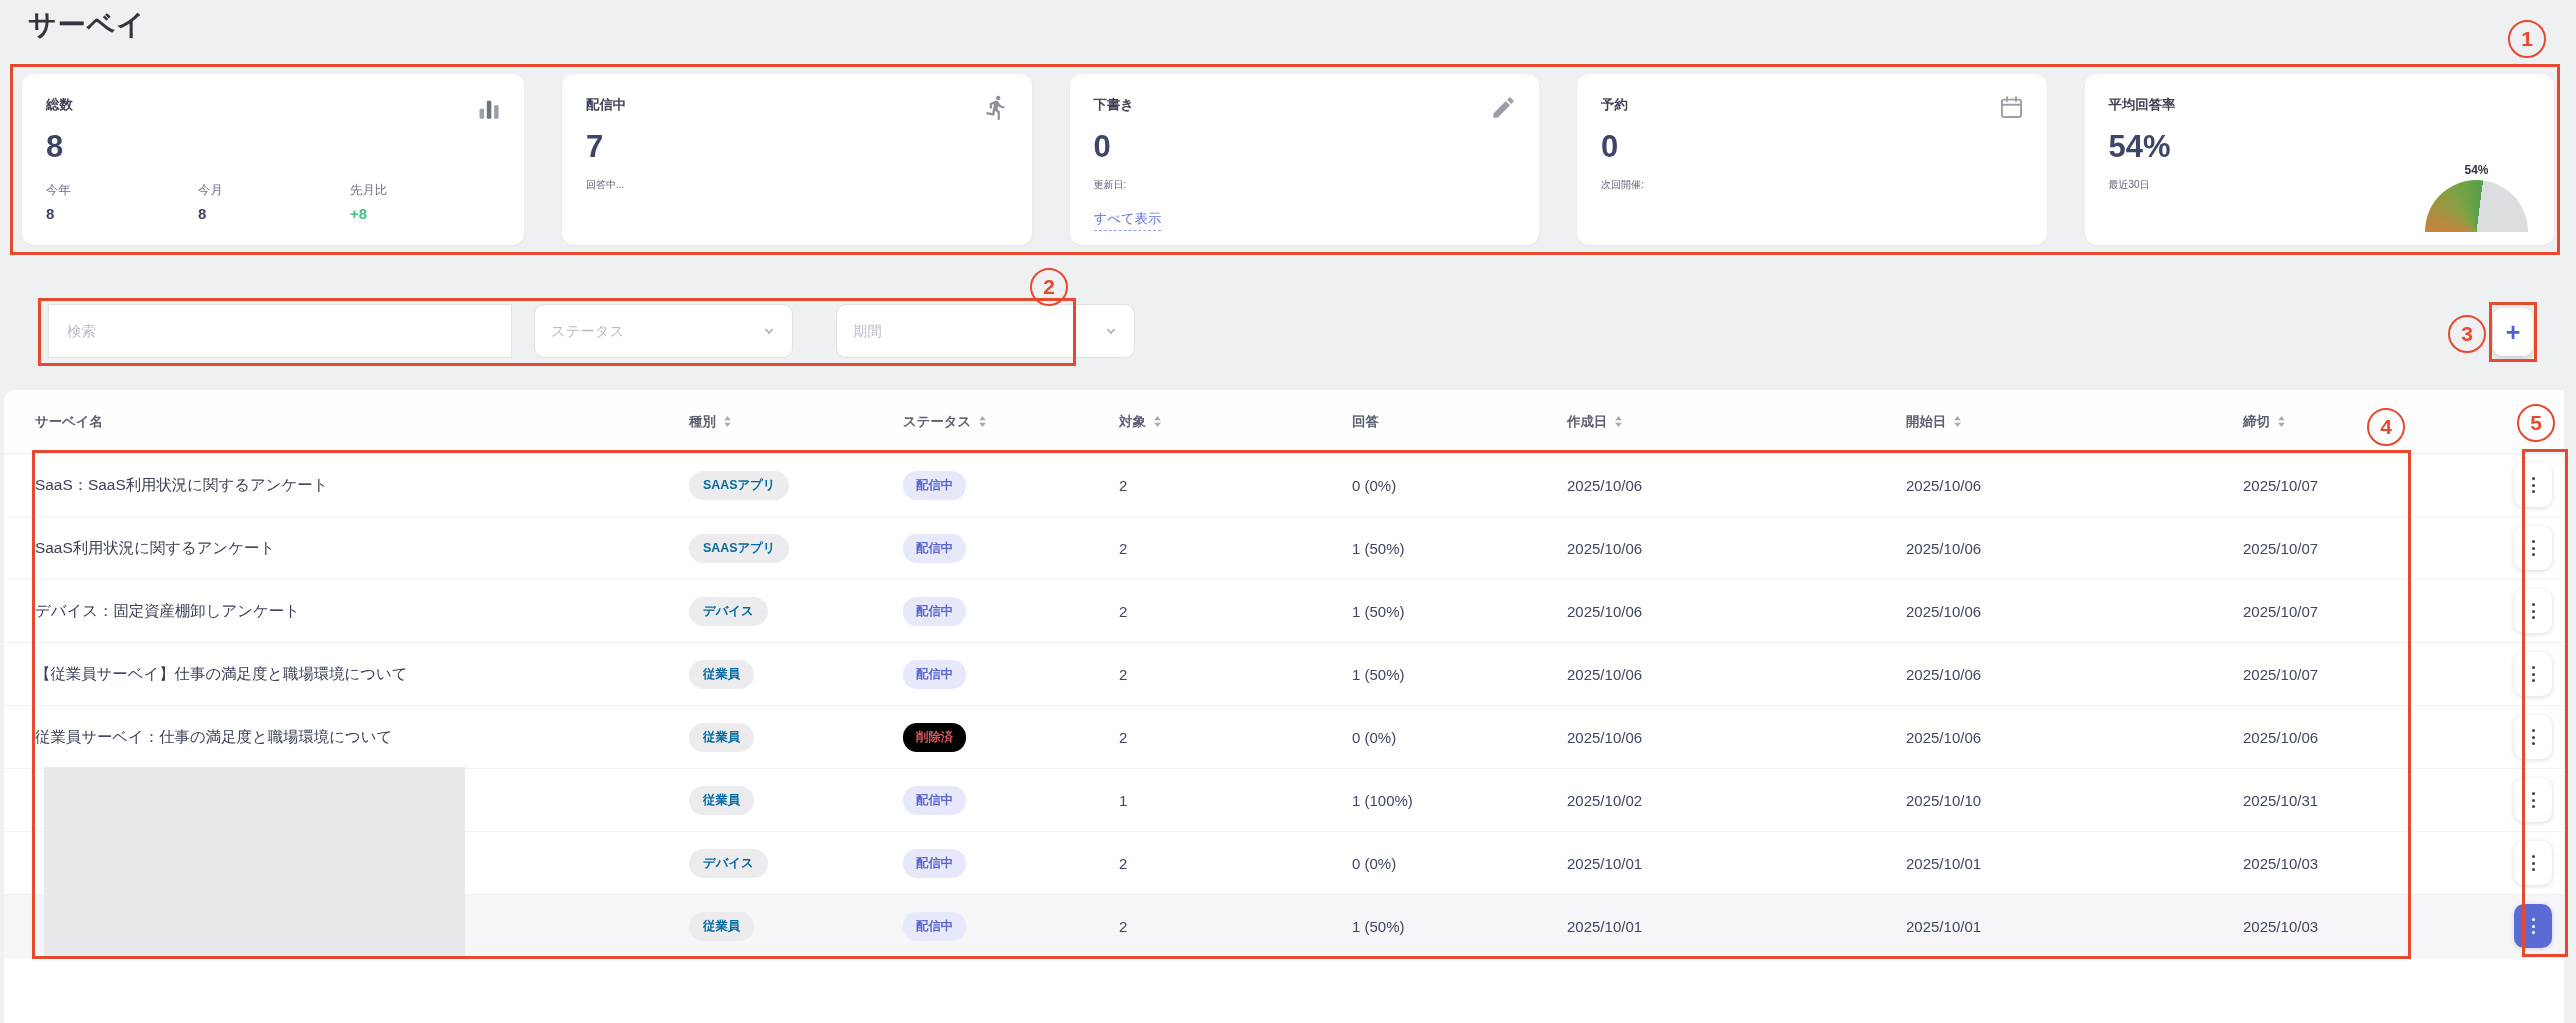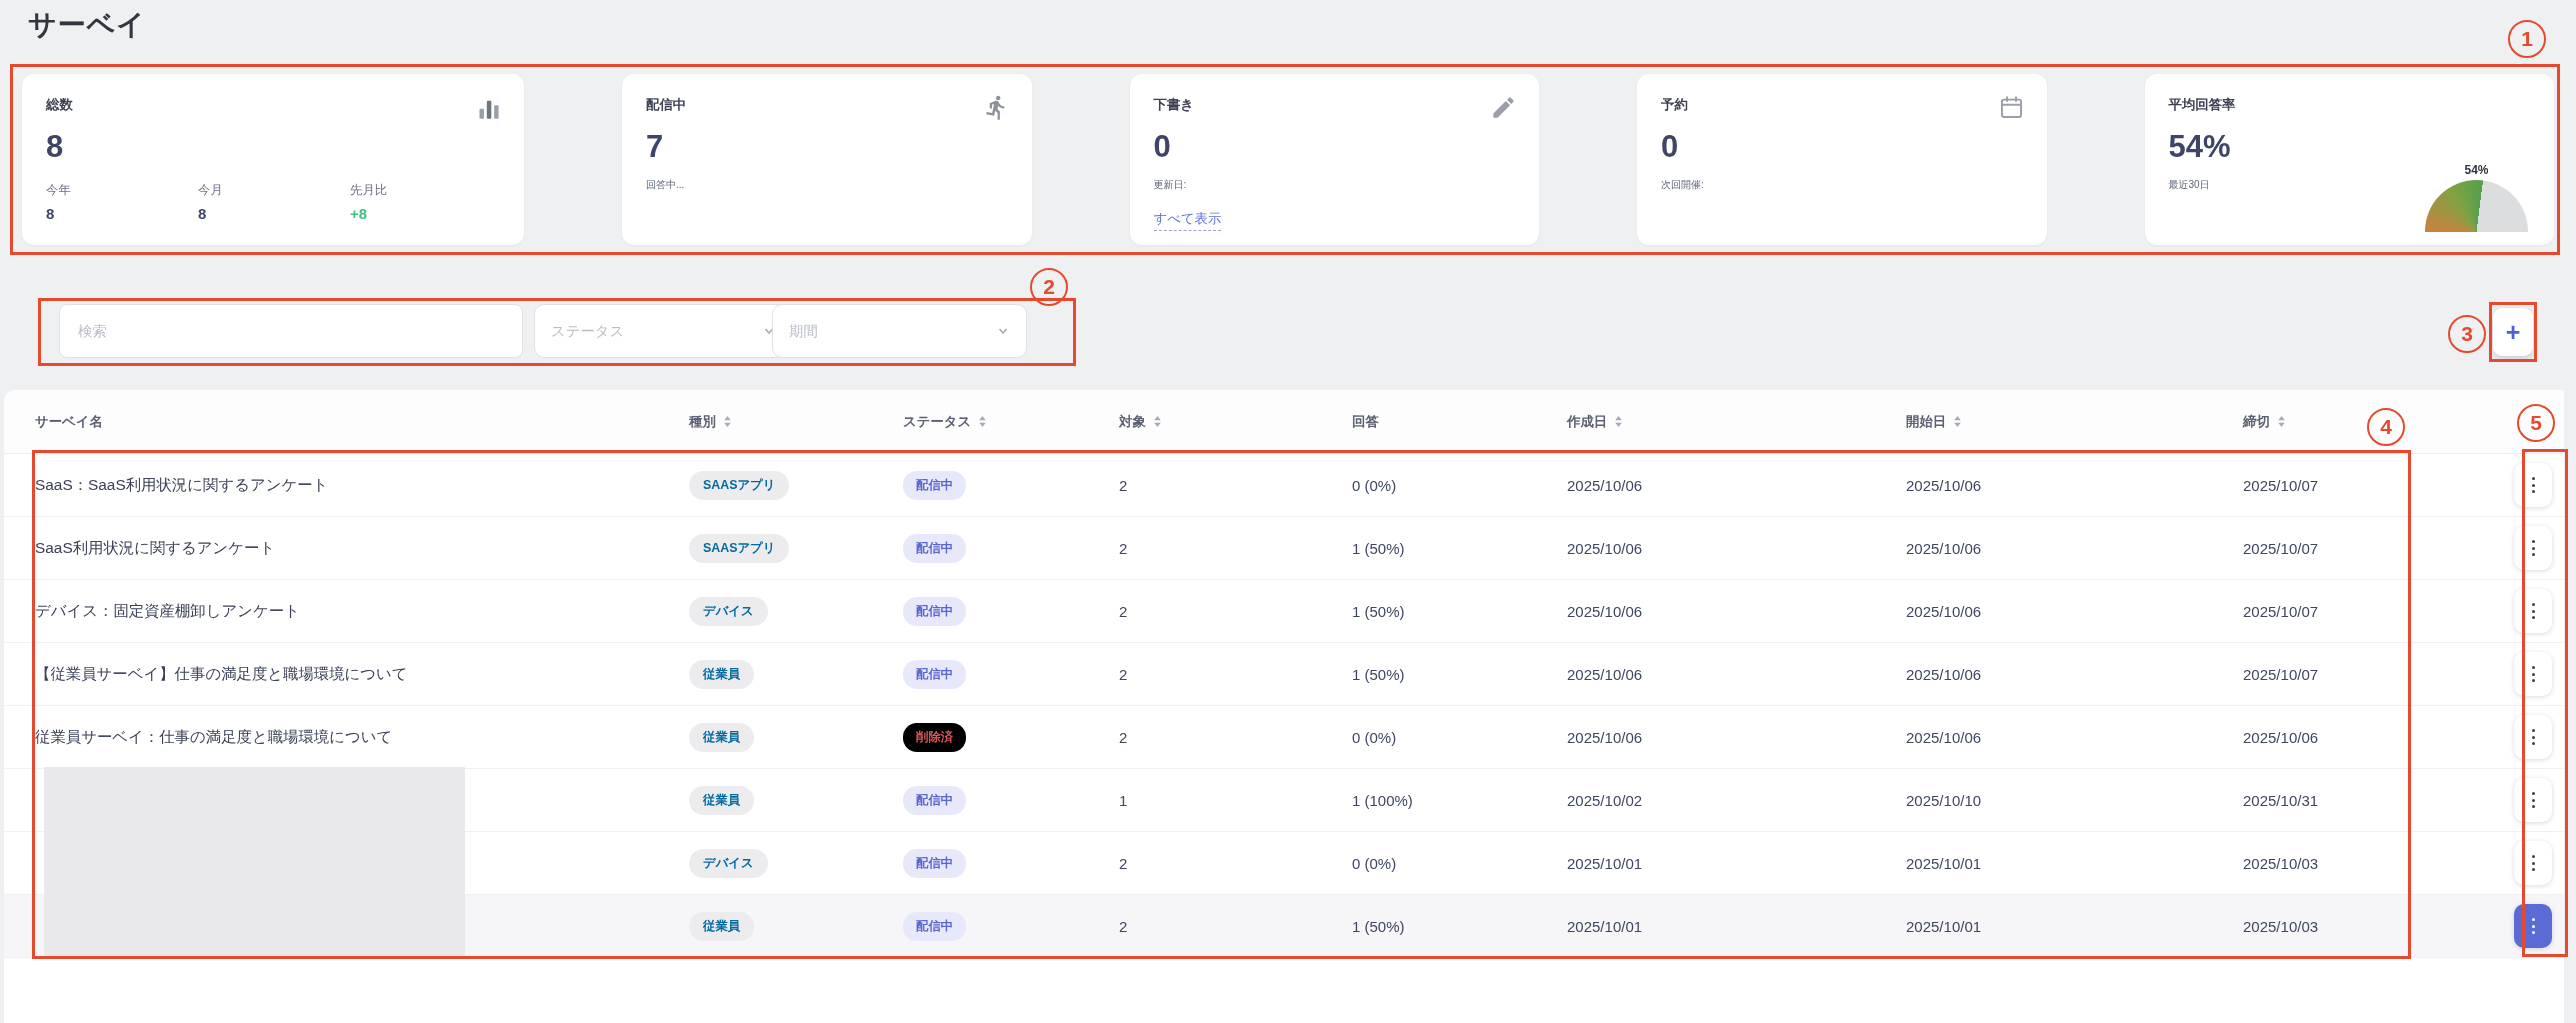--- a/index.html
+++ b/index.html
@@ -1,46 +1,46 @@
 <!DOCTYPE html>
 <html><head>
 <meta charset="utf-8">
 <style>
   html,body{margin:0;padding:0}
   body{width:2576px;height:1024px;position:relative;background:#eef0f2;overflow:hidden;
        font-family:"Liberation Sans","DejaVu Sans",sans-serif;}
   .page-title{position:absolute;left:28px;top:6px;font-size:28px;font-weight:bold;color:#32363f;letter-spacing:1px}
 
   
-  .cards-row{position:absolute;left:0;top:74px;width:2576px;padding:0 22px;box-sizing:border-box;display:flex;gap:98px}
+  .cards-row{position:absolute;left:0;top:74px;width:2576px;padding:0 22px;box-sizing:border-box;display:flex;gap:38px}
   .card{flex:1;background:#fff;border-radius:12px;height:171px;box-sizing:border-box;padding:22px 22px 0 24px;
         position:relative;box-shadow:0 1px 3px rgba(20,24,40,.05)}
   .card-label{font-size:13.4px;font-weight:700;color:#3f4254}
   .card-value{margin-top:15px;font-size:31px;font-weight:700;color:#3e4566}
   .card-icon{position:absolute;top:20px;right:22px;width:27px;height:27px}
   .card-note{margin-top:13px;font-size:10px;color:#5d6478}
   .card-link{margin-top:18px;font-size:13.4px;color:#6172d6;border-bottom:1.5px dashed #97a0e3;width:fit-content;padding-bottom:2px;cursor:pointer}
   .card-subs{display:flex;margin-top:17px}
   .card-sub{width:152px}
   .sub-label{font-size:12.4px;color:#6b7186}
   .sub-value{font-size:15px;color:#3e4566;margin-top:6px;font-weight:600}
   .sub-value.green{color:#3fbf80}
   .gauge-wrap{position:absolute;right:26px;bottom:13px;width:103px;text-align:center}
   .gauge-label{font-size:12px;font-weight:700;color:#2f3440;margin-bottom:3px}
   .gauge{width:103px;height:52px;border-radius:103px 103px 0 0}
 
   
-  .filter-search{position:absolute;left:59px;top:304px;width:464px;height:54px;box-sizing:border-box;
-      border:1px solid #dfe1e6;border-radius:8px;background:#fff;padding:0 18px;font-size:14.4px;color:#3a3f50;outline:none;
+  .filter-search{position:absolute;left:48px;top:304px;width:464px;height:54px;box-sizing:border-box;
+      border:1px solid #dfe1e6;border-radius:0;background:#fff;padding:0 18px;font-size:14.4px;color:#3a3f50;outline:none;
       font-family:"Liberation Sans","DejaVu Sans",sans-serif}
   .filter-search::placeholder{color:#b9bdc7}
   .filter-select{position:absolute;top:304px;height:54px;box-sizing:border-box;display:flex;align-items:center;
       justify-content:space-between;padding:0 16px;border:1px solid #dfe1e6;border-radius:10px;background:#fff;cursor:pointer}
   .select-status{left:534px;width:259px}
-  .select-period{left:772px;width:255px}
+  .select-period{left:836px;width:299px}
   .select-placeholder{color:#b9bdc7;font-size:14.4px}
   .add-button{position:absolute;left:2493px;top:308px;width:40px;height:48px;background:#fff;border:none;border-radius:9px;
       box-shadow:0 2px 6px rgba(20,24,40,.18);display:flex;align-items:center;justify-content:center;
       font-size:25px;color:#4f5fd5;font-weight:bold;cursor:pointer}
 
   
   .table-card{position:absolute;left:4px;top:390px;width:2560px;height:724px;background:#fff;border-radius:12px 0 0 0;z-index:1}
   .grid-cols{display:grid;grid-template-columns:654px 214px 216px 233px 215px 339px 337px 179px 1fr;align-items:center;padding-left:31px}
   .thead{height:63px;border-bottom:1px solid #ededf0;color:#5b6172;font-size:13.4px;font-weight:700;background:#fdfdfe;border-radius:12px 0 0 0}
   .th{display:flex;align-items:center;gap:7px;cursor:pointer}

